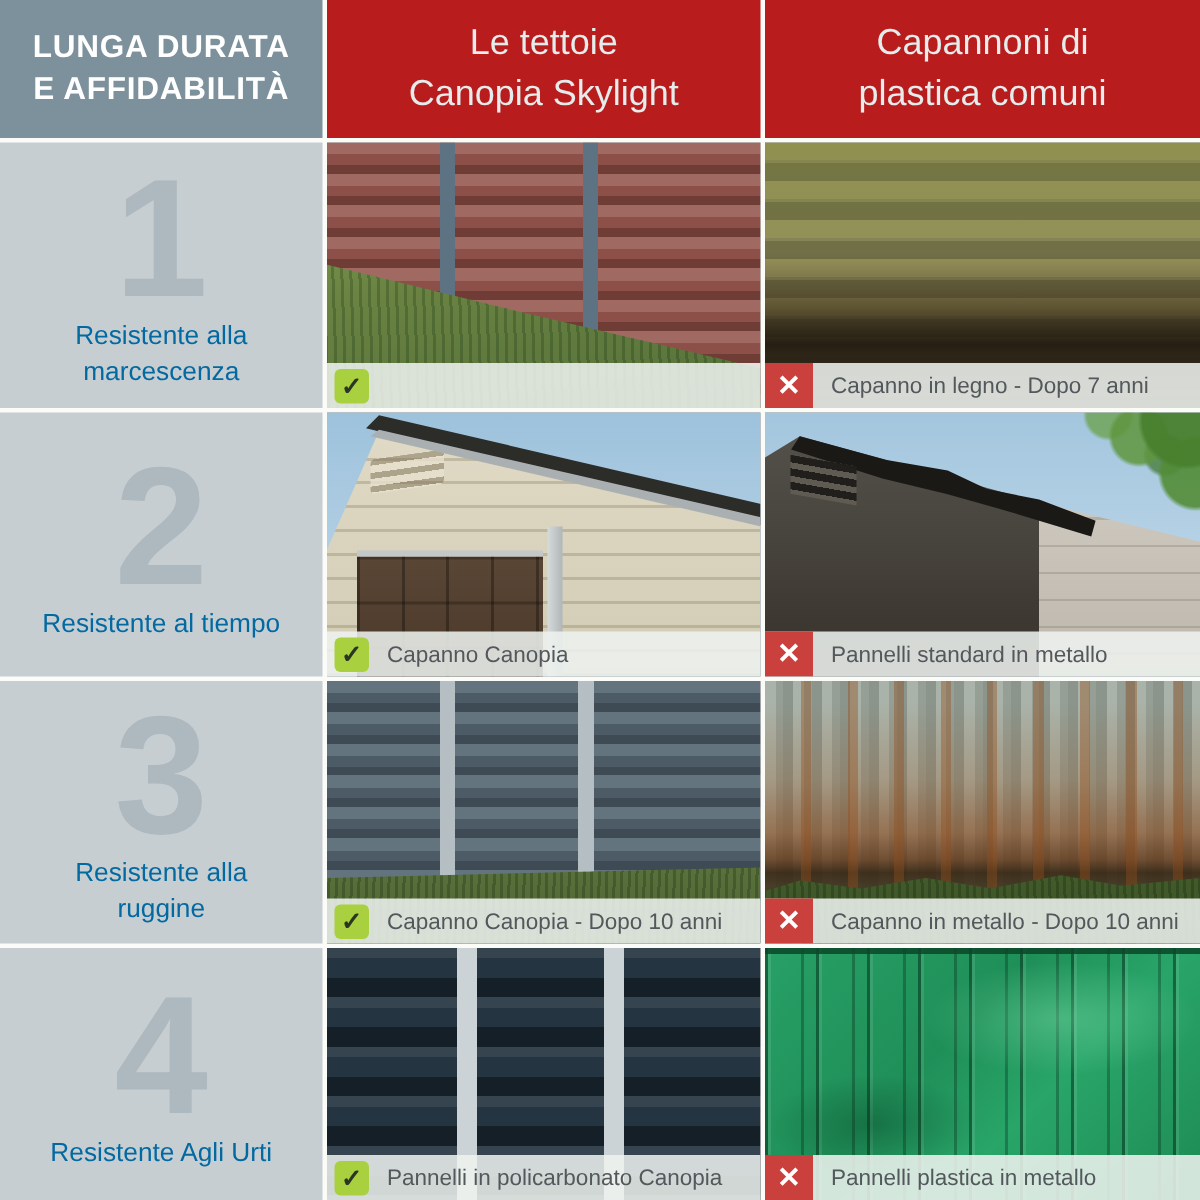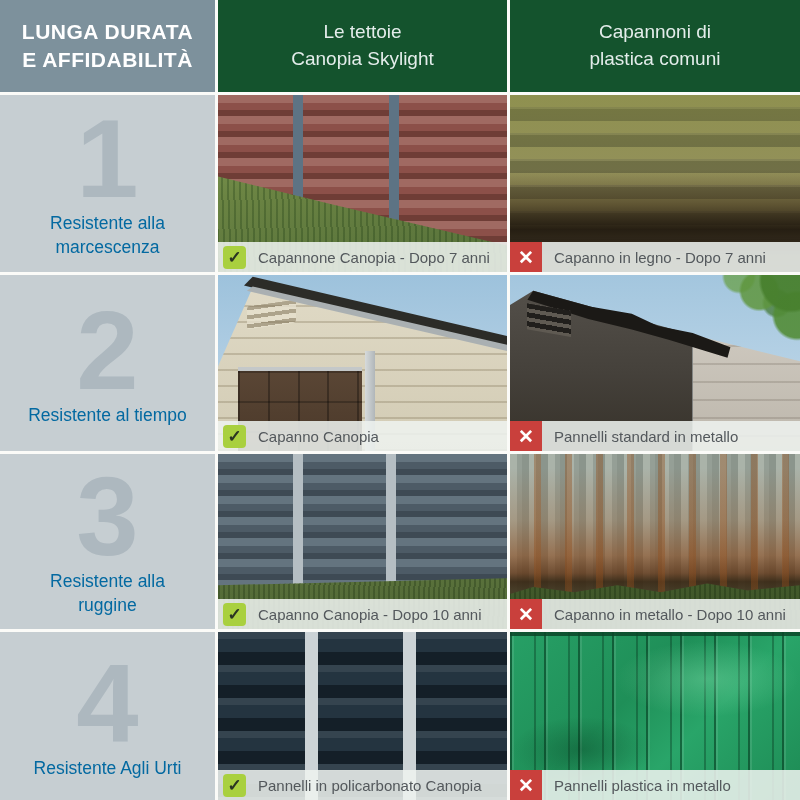--- a/index.html
+++ b/index.html
@@ -16,23 +16,23 @@
     gap:3px; background:#fbfbf8;
   }
   
   .hdr-left {
     background:#7d919c; color:#ffffff;
     display:flex; align-items:center; justify-content:center; text-align:center;
     font-size:21px; font-weight:bold; letter-spacing:.5px; line-height:1.35;
     white-space:pre-line; padding:0 8px;
   }
   .hdr {
-    background:#14532d; color:#e4edeb;
+    background:#b91c1c; color:#e4edeb;
     display:flex; align-items:center; justify-content:center; text-align:center;
-    font-size:19px; line-height:1.4; white-space:pre-line; padding:0 10px;
+    font-size:24px; line-height:1.4; white-space:pre-line; padding:0 10px;
   }
   
   .lbl {
     background:#c6ced2; display:flex; flex-direction:column;
     align-items:center; justify-content:center; gap:2px;
   }
   .num { font-size:112px; font-weight:bold; color:#adb8bf; line-height:.92; }
   .lbl-text {
     font-size:17.5px; color:#0369a1; text-align:center;
     line-height:1.35; max-width:175px;
@@ -216,21 +216,20 @@
   <div class="lbl">
     <div class="num">1</div>
     <div class="lbl-text">Resistente alla marcescenza</div>
   </div>
   <div class="cell">
     <div class="photo p1"></div>
     <div class="caption">
       <span class="ic ic-check">
           <span>✓</span>
         </span>
-      <span class="cap-text">Capannone Canopia - Dopo 7 anni</span>
     </div>
   </div>
   <div class="cell">
     <div class="photo p2"></div>
     <div class="caption">
       <span class="ic ic-cross">
           <span>✕</span>
         </span>
       <span class="cap-text">Capanno in legno - Dopo 7 anni</span>
     </div>

